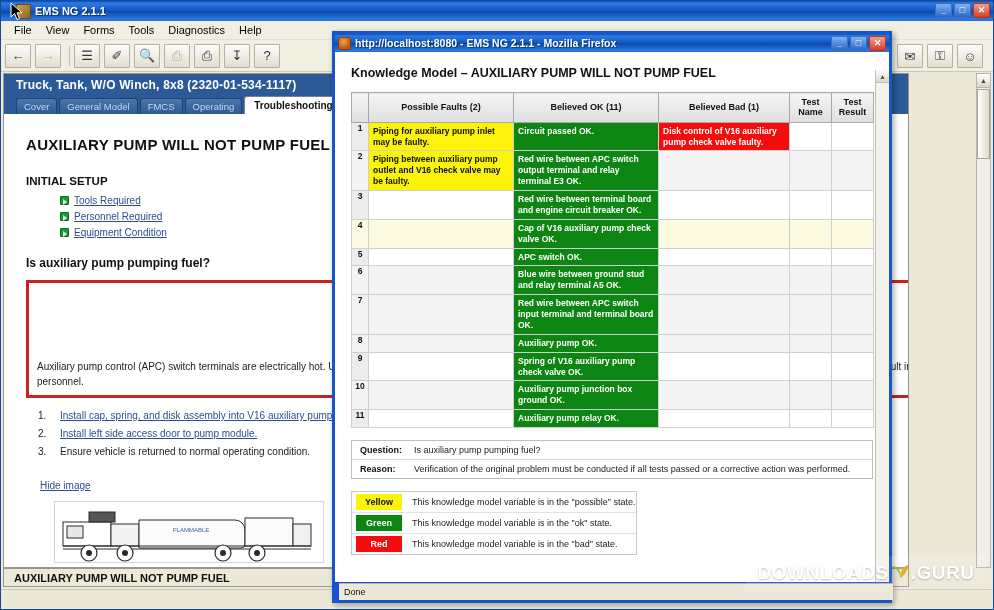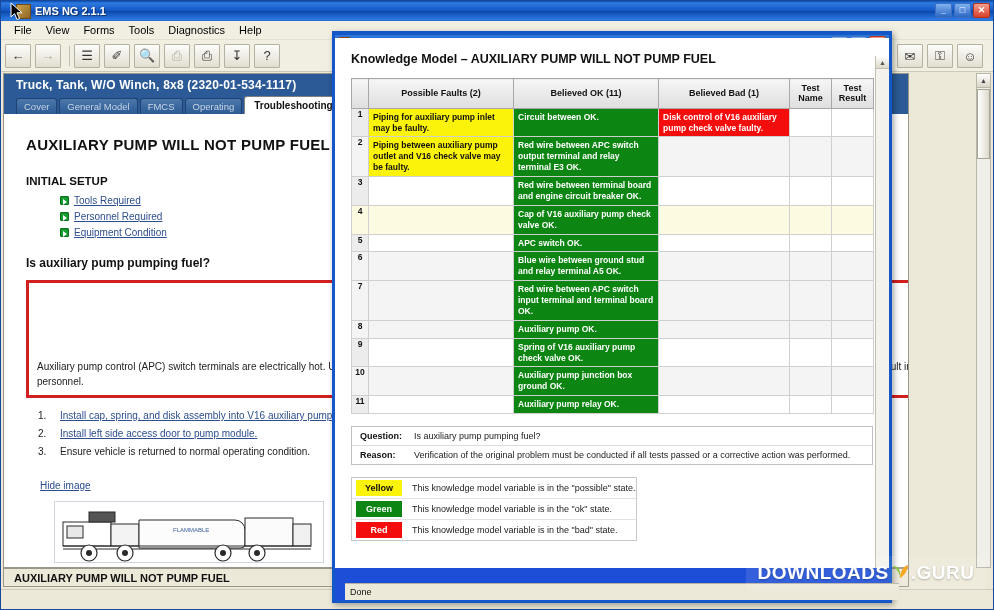--- a/index.html
+++ b/index.html
@@ -202,21 +202,21 @@
   .ff-ico {
     width: 13px; height: 13px; margin-right: 4px;
     background: radial-gradient(circle at 40% 35%, #f2a93b, #c1561a 70%);
     border: 1px solid #8a3d10; border-radius: 2px; flex:0 0 auto;
   }
   .ff-title-text {
     color: #fff; font-size: 10.5px; font-weight: bold;
     text-shadow: 1px 1px 1px rgba(0,0,0,.45); white-space: nowrap;
   }
   .ff-content {
-    position: absolute; left: 0; top: 4px;
+    position: absolute; left: 0; top: 18px;
     width: 554px; height: 530px;
     background: #fff; overflow: hidden;
   }
   .ff-page { padding: 14px 16px 0 16px; }
   .km-title { font-size: 12.5px; font-weight: bold; color: #111; margin-bottom: 12px; }
 
   table.km { border-collapse: collapse; width: 522px; table-layout: fixed; }
   table.km th {
     background: linear-gradient(to bottom,#f6f6f6,#dedede);
     border: 1px solid #a8a8a8;
@@ -254,21 +254,21 @@
     width: 46px; font-size: 9px; font-weight: bold;
     display: flex; align-items: center; justify-content: center;
     padding: 3px 0; margin: 2px 0 2px 4px;
   }
   .lg-key.y { background: #fbf40a; color: #111; }
   .lg-key.g { background: #0d8512; color: #fff; }
   .lg-key.r { background: #f40d0d; color: #fff; }
   .lg-txt { font-size: 9px; color: #222; padding: 4px 0 4px 10px; display: flex; align-items: center; }
 
   .ff-statusbar {
-    position: absolute; left: 10px; bottom: 0;
+    position: absolute; left: 4px; bottom: 0;
     width: 554px; height: 17px;
     background: #ece9d8; border-top: 1px solid #b6b2a4;
     font-size: 9px; color: #111; display: flex; align-items: center; padding-left: 5px;
   }
   .ff-vscroll {
     position: absolute; right: 0; top: 18px;
     width: 14px; height: 530px; background: #f3f2ec;
     border-left: 1px solid #c2beb0;
   }
   .ffvs-arrow {
@@ -474,21 +474,21 @@
             <th>Test Result</th>
           </tr>
         </thead>
         <tbody>
           <tr>
             <td class="idx">1</td>
             <td>
                 <span class="cellpad c-yellow">Piping for auxiliary pump inlet may be faulty.</span>
               </td>
             <td>
-                <span class="cellpad c-green">Circuit between OK.</span>
+                <span class="cellpad c-green">Circuit passed OK.</span>
               </td>
             <td>
                 <span class="cellpad c-red">Disk control of V16 auxiliary pump check valve faulty.</span>
               </td>
             <td></td>
             <td></td>
           </tr>
           <tr class="alt">
             <td class="idx">2</td>
             <td>

